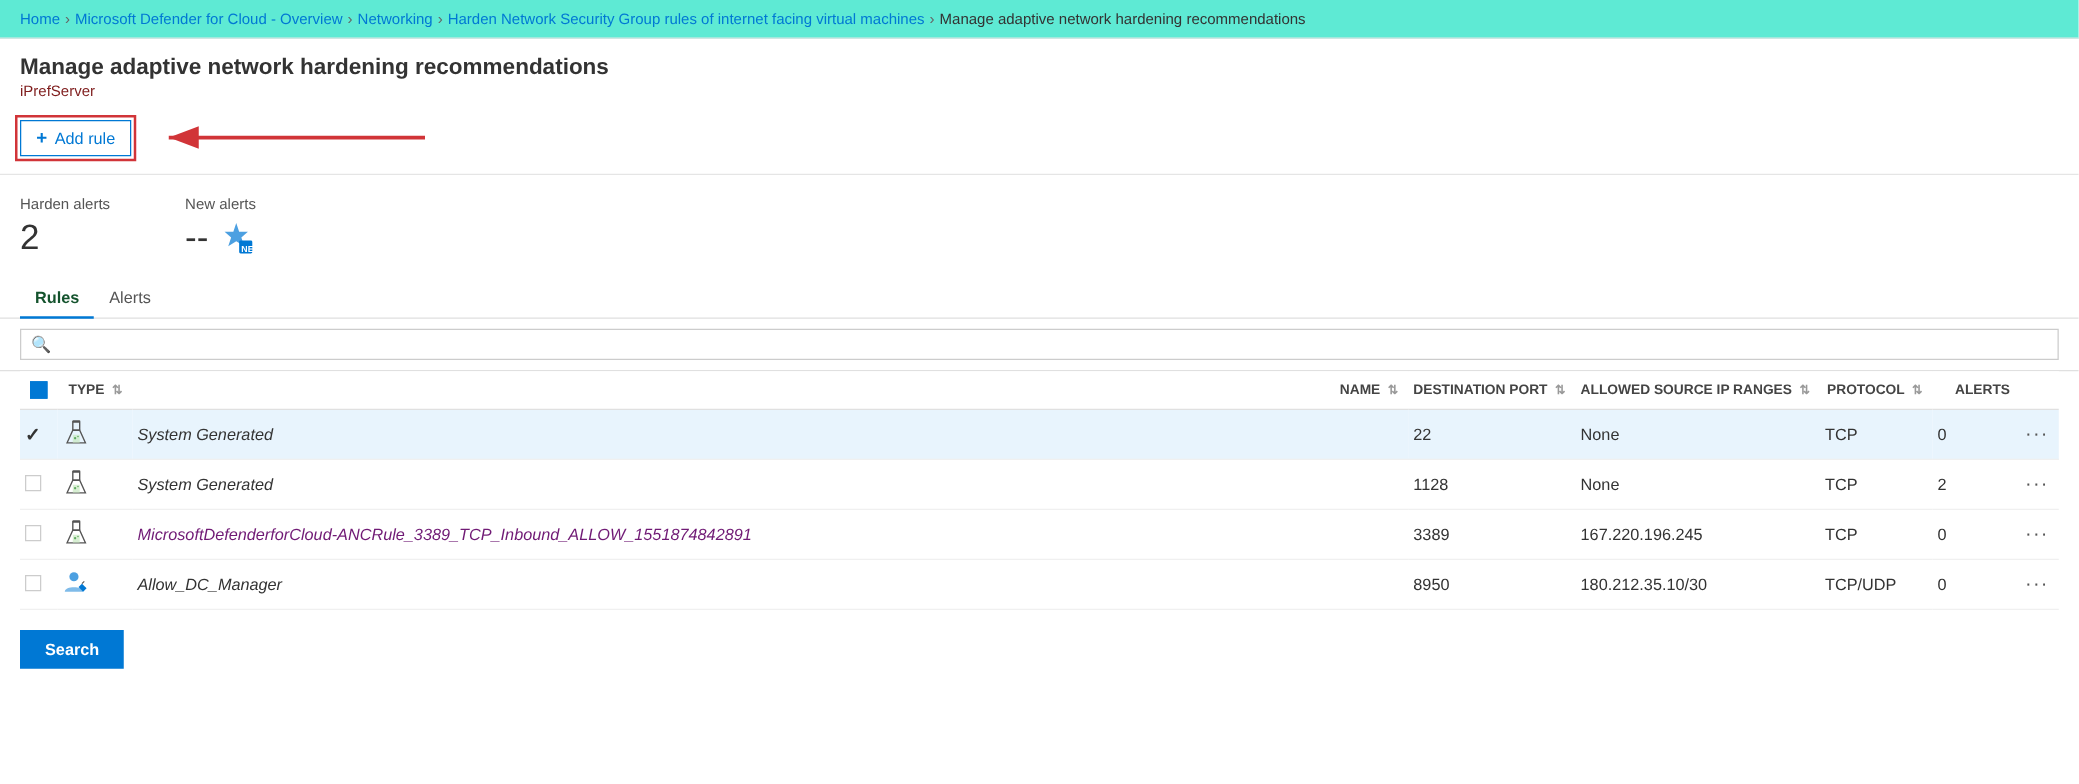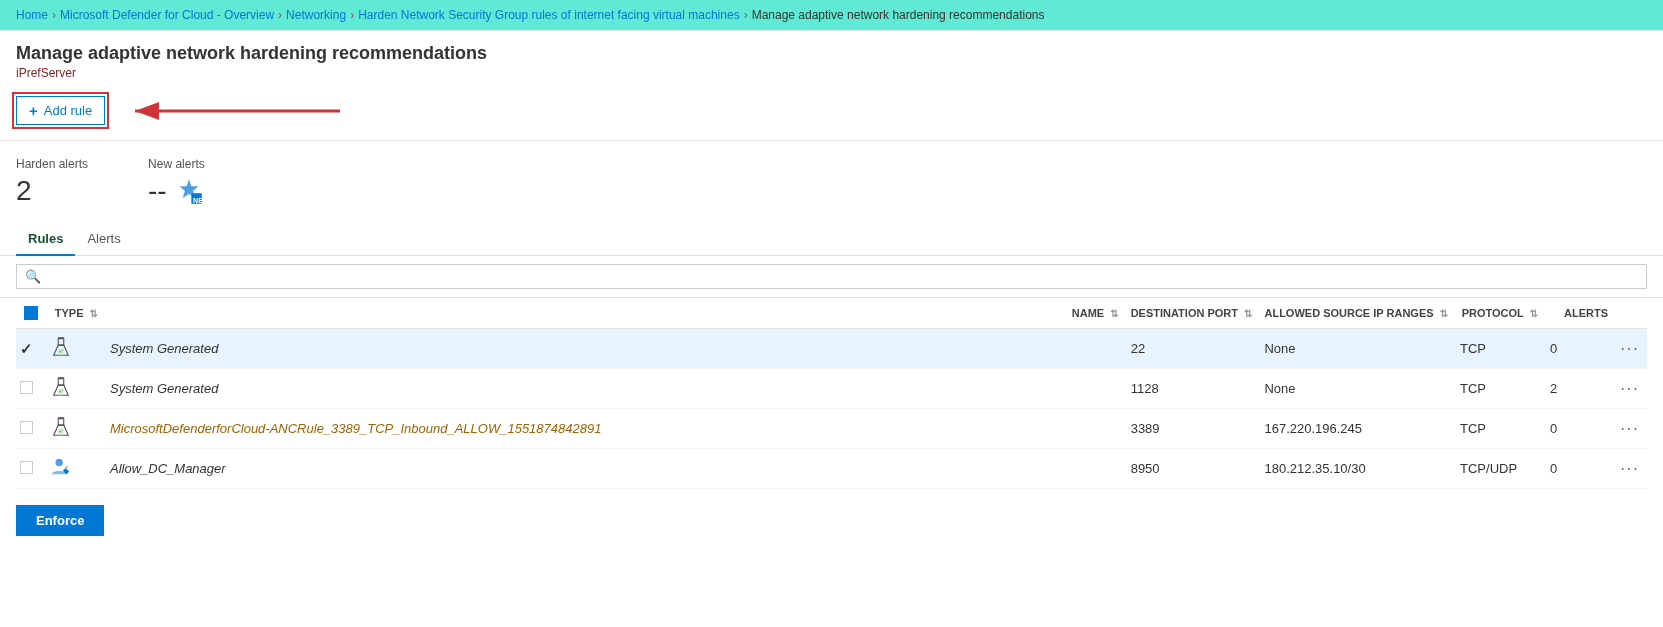--- a/index.html
+++ b/index.html
@@ -72,21 +72,21 @@
 
     .enforce-btn {
       margin: 16px;
       background: #0078d4; color: #fff; border: none;
       padding: 8px 20px; font-size: 13px; font-weight: 600; cursor: pointer;
     }
 
     
     .flask-svg { width: 22px; height: 22px; }
 
-    .name-link { color: #a16207; text-decoration: none; font-style: italic; text-align: right; }
+    .name-link { color: #701a75; text-decoration: none; font-style: italic; text-align: right; }
     .name-italic { font-style: italic; text-align: center; }
   </style>
 </head>
 <body>
 
 
 
 
 <div class="breadcrumb">
   <a href="#">Home</a>
@@ -241,16 +241,16 @@
           <td class="col-src">180.212.35.10/30</td>
           <td class="col-proto">TCP/UDP</td>
           <td class="col-alerts">0</td>
           <td class="col-more"><button class="more-btn">···</button></td>
         </tr>
       </tbody>
   </table>
 </div>
 
 
-<button class="enforce-btn">Enforce</button>
+<button class="enforce-btn">Search</button>
 
 
 
 
 </body></html>

